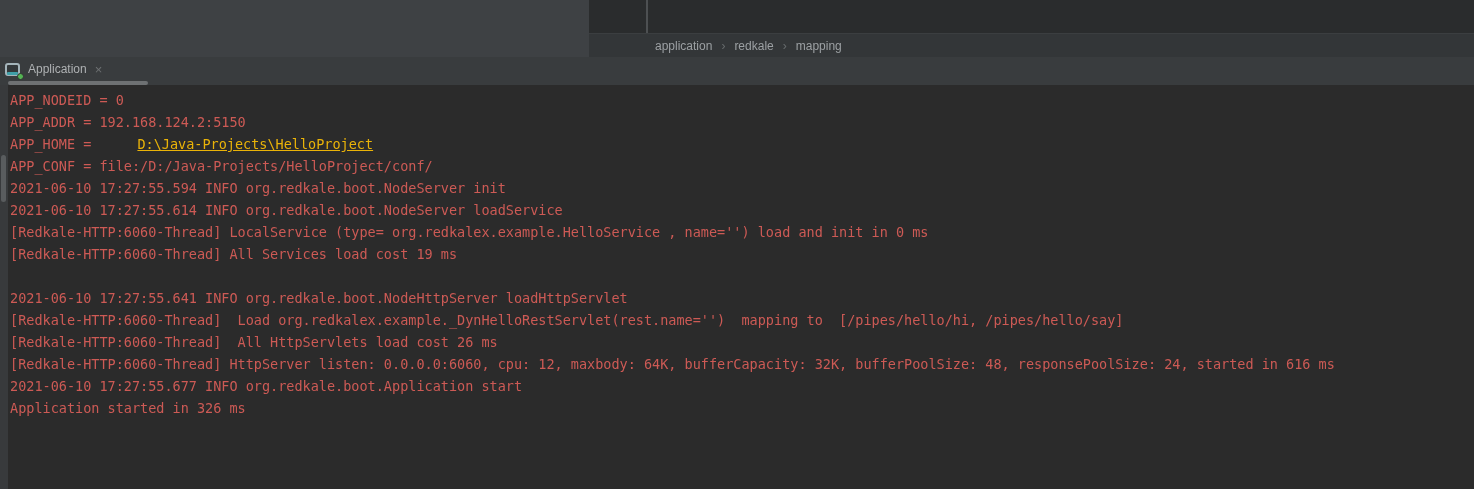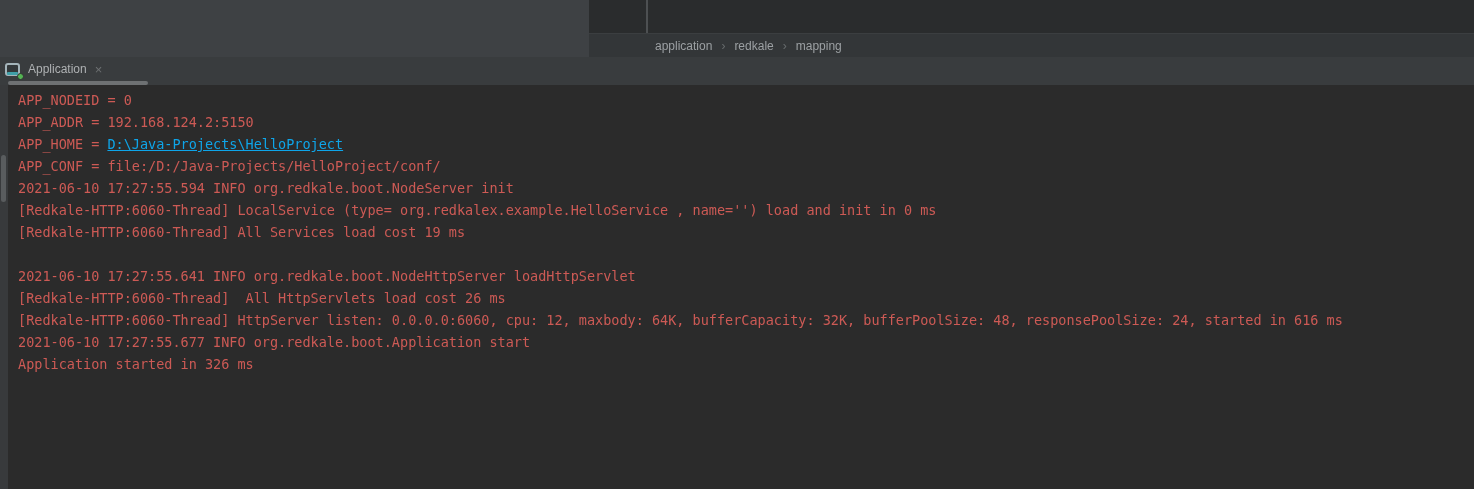--- a/index.html
+++ b/index.html
@@ -41,25 +41,25 @@
   .tab-underline { position: absolute; left: 8px; top: 24px; width: 140px; height: 4px;
                    background: #6e7173; border-radius: 2px; }
 
   
   .console { position: absolute; left: 0; top: 85px; width: 1474px; height: 404px;
              background: #2b2b2b; }
   .console-gutter { position: absolute; left: 0; top: 0; width: 8px; height: 404px;
                     background: #383a3c; }
   .gutter-thumb { position: absolute; left: 1px; top: 70px; width: 5px; height: 47px;
                   background: #595c5e; border-radius: 3px; }
-  .console-text { position: absolute; left: 18px; top: 4px; right: 0;
+  .console-text { position: absolute; left: 10px; top: 4px; right: 0;
                   font-family: "DejaVu Sans Mono", "Liberation Mono", monospace;
                   font-size: 13.5px; color: #cd5a55; }
   .console-line { height: 22px; line-height: 22px; white-space: pre; }
-  .console-link { color: #0ea5e9; text-decoration: underline; cursor: pointer; }
+  .console-link { color: #eab308; text-decoration: underline; cursor: pointer; margin-left: 38px; }
 </style>
 </head>
 <body>
 
 <div class="stage">
 
   <div class="top-strip">
     <div class="editor-pane-left"></div>
     <div class="editor-pane-right">
       <div class="editor-divider"></div>
@@ -89,24 +89,26 @@
   <div class="console">
     <div class="console-gutter">
       <div class="gutter-thumb"></div>
     </div>
     <div class="console-text">
         <div class="console-line"><span>APP_NODEID = 0</span></div>
         <div class="console-line"><span>APP_ADDR = 192.168.124.2:5150</span></div>
         <div class="console-line"><span>APP_HOME = </span><span class="console-link">D:\Java-Projects\HelloProject</span></div>
         <div class="console-line"><span>APP_CONF = file:/D:/Java-Projects/HelloProject/conf/</span></div>
         <div class="console-line"><span>2021-06-10 17:27:55.594 INFO org.redkale.boot.NodeServer init</span></div>
+        <div class="console-line"><span>2021-06-10 17:27:55.614 INFO org.redkale.boot.NodeServer loadService</span></div>
         <div class="console-line"><span>[Redkale-HTTP:6060-Thread] LocalService (type= org.redkalex.example.HelloService , name='') load and init in 0 ms</span></div>
         <div class="console-line"><span>[Redkale-HTTP:6060-Thread] All Services load cost 19 ms</span></div>
         <div class="console-line"><span></span></div>
         <div class="console-line"><span>2021-06-10 17:27:55.641 INFO org.redkale.boot.NodeHttpServer loadHttpServlet</span></div>
+        <div class="console-line"><span>[Redkale-HTTP:6060-Thread]  Load org.redkalex.example._DynHelloRestServlet(rest.name='')  mapping to  [/pipes/hello/hi, /pipes/hello/say]</span></div>
         <div class="console-line"><span>[Redkale-HTTP:6060-Thread]  All HttpServlets load cost 26 ms</span></div>
         <div class="console-line"><span>[Redkale-HTTP:6060-Thread] HttpServer listen: 0.0.0.0:6060, cpu: 12, maxbody: 64K, bufferCapacity: 32K, bufferPoolSize: 48, responsePoolSize: 24, started in 616 ms</span></div>
         <div class="console-line"><span>2021-06-10 17:27:55.677 INFO org.redkale.boot.Application start</span></div>
         <div class="console-line"><span>Application started in 326 ms</span></div>
       </div>
   </div>
 
 </div>
 
 </body></html>

